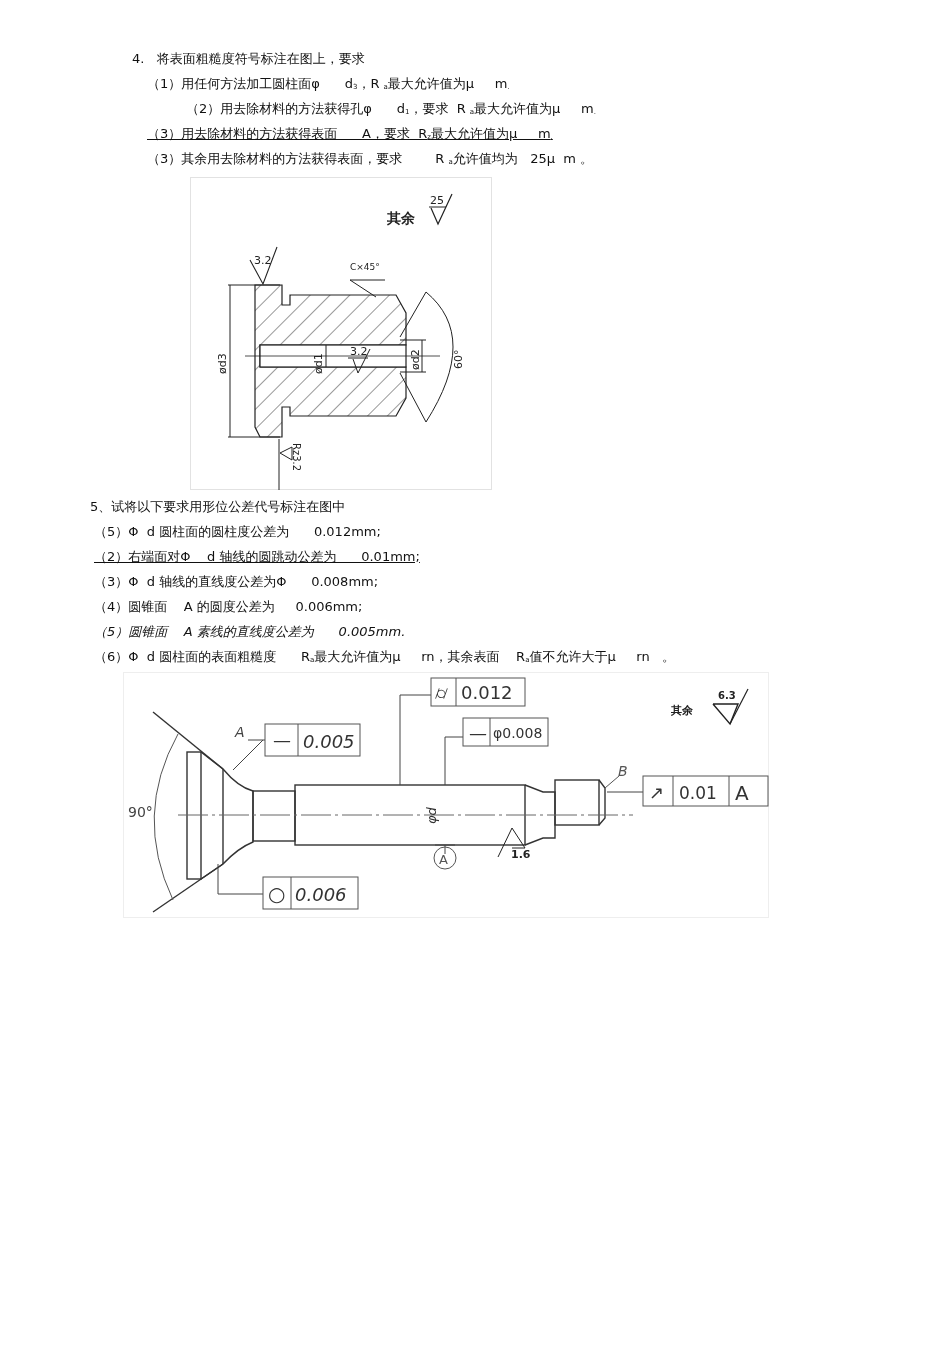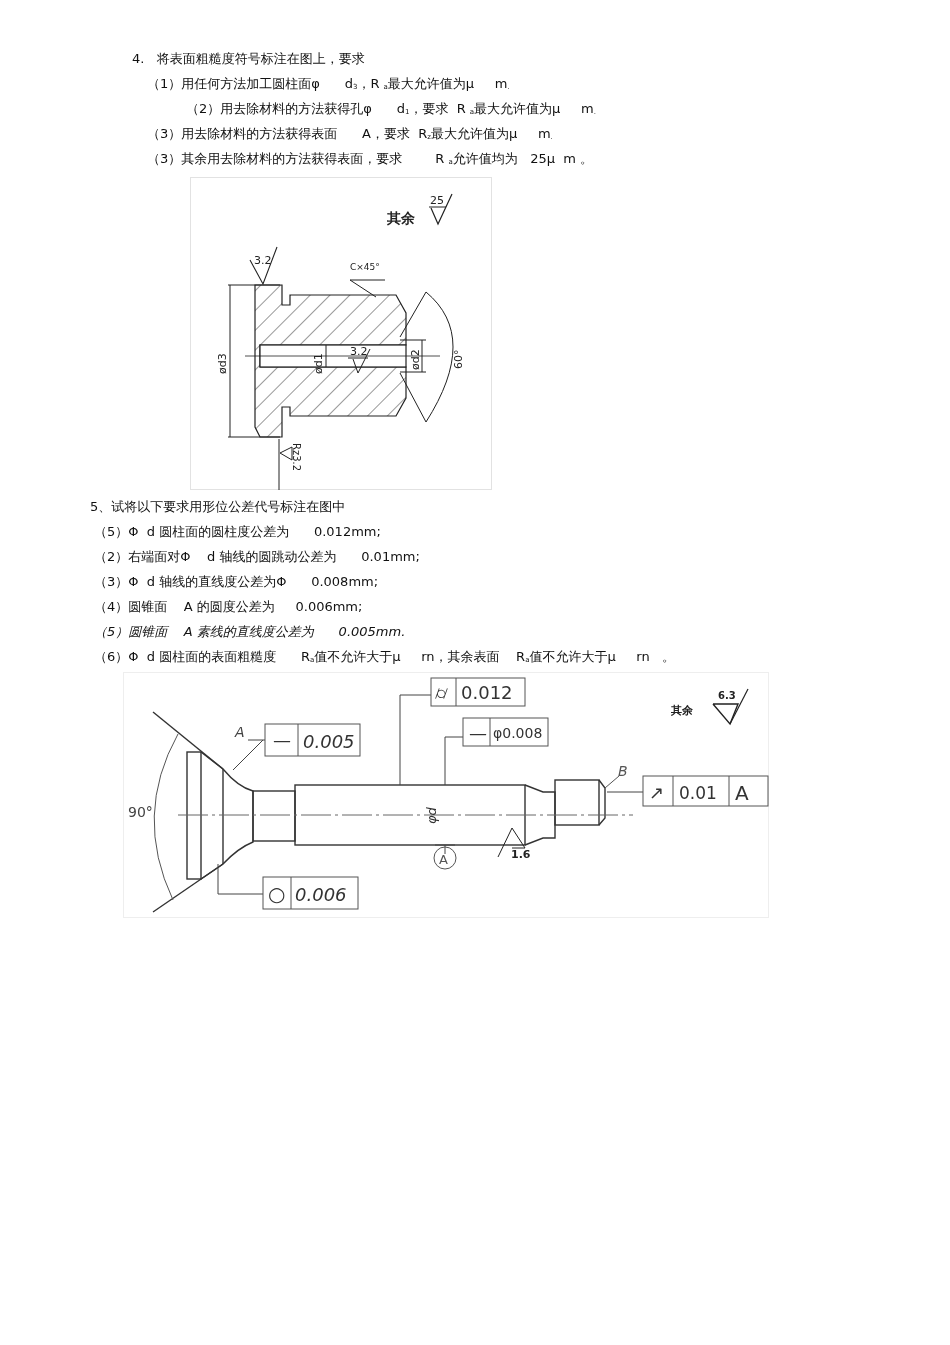--- a/index.html
+++ b/index.html
@@ -13,21 +13,21 @@
 </style>
 </head>
 <body>
 
 <div class="line" style="left:132px; top:50px;">4.   将表面粗糙度符号标注在图上，要求</div>
 
 <div class="line" style="left:147px; top:75px;"><span>（1）用任何方法加工圆柱面φ      d</span><span class="sub">3</span><span>，R </span><span class="sub">a</span><span>最大允许值为μ     m</span><span class="sub">.</span></div>
 
 <div class="line" style="left:147px; top:100px;margin-left:39px;"><span>（2）用去除材料的方法获得孔φ      d</span><span class="sub">1</span><span>，要求  R </span><span class="sub">a</span><span>最大允许值为μ     m</span><span class="sub">.</span></div>
 
-<div class="line" style="left:147px; top:125px;"><span>（3）用去除材料的方法获得表面      A，要求  R</span><span class="sub">z</span><span>最大允许值为μ     m</span><span class="sub">.</span></div>
+<div class="line" style="left:147px; top:125px;text-decoration:underline;"><span>（3）用去除材料的方法获得表面      A，要求  R</span><span class="sub">z</span><span>最大允许值为μ     m</span><span class="sub">.</span></div>
 
 <div class="line" style="left:147px; top:150px;"><span>（3）其余用去除材料的方法获得表面，要求        R </span><span class="sub">a</span><span>允许值均为   25μ  m 。</span></div>
 
 <div class="fig" style="left:190px; top:177px; width:302px; height:313px;">
   <svg width="302" height="313" viewBox="0 0 302 313" xmlns="http://www.w3.org/2000/svg">
     <defs>
       <pattern id="hatch" patternUnits="userSpaceOnUse" width="14" height="14" patternTransform="rotate(45)">
         <line x1="0" y1="0" x2="0" y2="14" stroke="#333" stroke-width="1"></line>
       </pattern>
     </defs>
@@ -74,25 +74,25 @@
     <line x1="160" y1="103" x2="186" y2="120" stroke="#222"></line>
 
     <line x1="89" y1="262" x2="89" y2="313" stroke="#222"></line>
     <polygon points="90,276 102,270 102,283" fill="none" stroke="#222"></polygon>
     <text x="0" y="0" font-size="10" fill="#222" transform="translate(103,266) rotate(90)">Rz3.2</text>
   </svg>
 </div>
 
 <div class="line" style="left:90px; top:498px;">5、试将以下要求用形位公差代号标注在图中</div>
 <div class="line" style="left:94px; top:523px;">（5）Φ  d 圆柱面的圆柱度公差为      0.012mm;</div>
-<div class="line" style="left:94px; top:548px;">（2）右端面对Φ    d 轴线的圆跳动公差为      0.01mm;</div>
+<div class="line" style="left:94px; top:548px;text-decoration:underline;">（2）右端面对Φ    d 轴线的圆跳动公差为      0.01mm;</div>
 <div class="line" style="left:94px; top:573px;">（3）Φ  d 轴线的直线度公差为Φ      0.008mm;</div>
 <div class="line" style="left:94px; top:598px;">（4）圆锥面    A 的圆度公差为     0.006mm;</div>
 <div class="line" style="left:94px; top:623px;font-style:italic;">（5）圆锥面    A 素线的直线度公差为      0.005mm.</div>
-<div class="line" style="left:94px; top:648px;"><span>（6）Φ  d 圆柱面的表面粗糙度      R</span><span class="sub">a</span><span>值不允许大于μ     rn，其余表面    R</span><span class="sub">a</span><span>值不允许大于μ     rn   。</span></div>
+<div class="line" style="left:94px; top:648px;"><span>（6）Φ  d 圆柱面的表面粗糙度      R</span><span class="sub">a</span><span>最大允许值为μ     rn，其余表面    R</span><span class="sub">a</span><span>值不允许大于μ     rn   。</span></div>
 
 <div class="fig" style="left:123px; top:672px; width:646px; height:246px;">
   <svg width="646" height="246" viewBox="0 0 646 246" xmlns="http://www.w3.org/2000/svg">
     <rect x="0.5" y="0.5" width="645" height="245" fill="#fff" stroke="#eee"></rect>
     <g stroke="#333" fill="none" stroke-width="1.4">
 
       <rect x="64" y="80" width="14" height="127"></rect>
       <path d="M78,80 L100,97 Q115,115 130,119 L130,170 Q115,176 100,192 L78,207"></path>
       <line x1="100" y1="97" x2="100" y2="192"></line>
 

